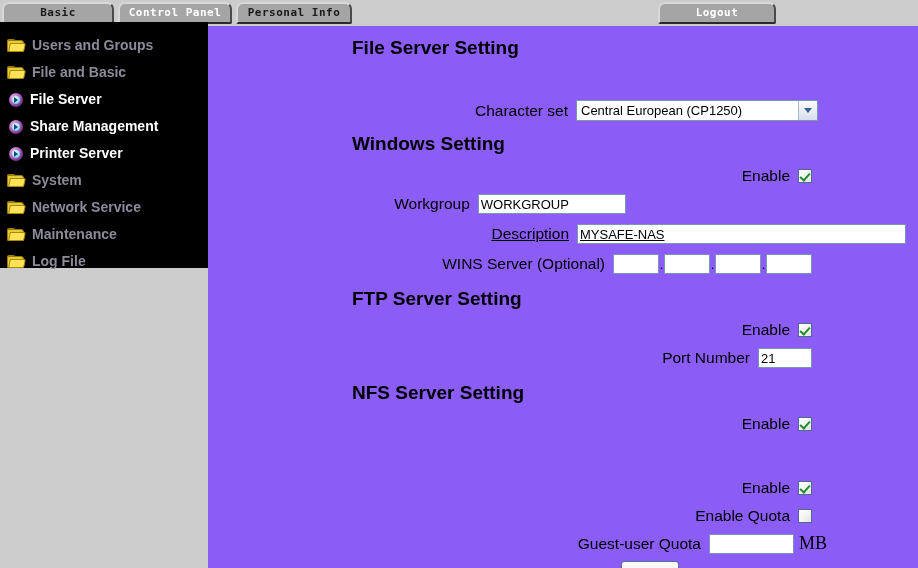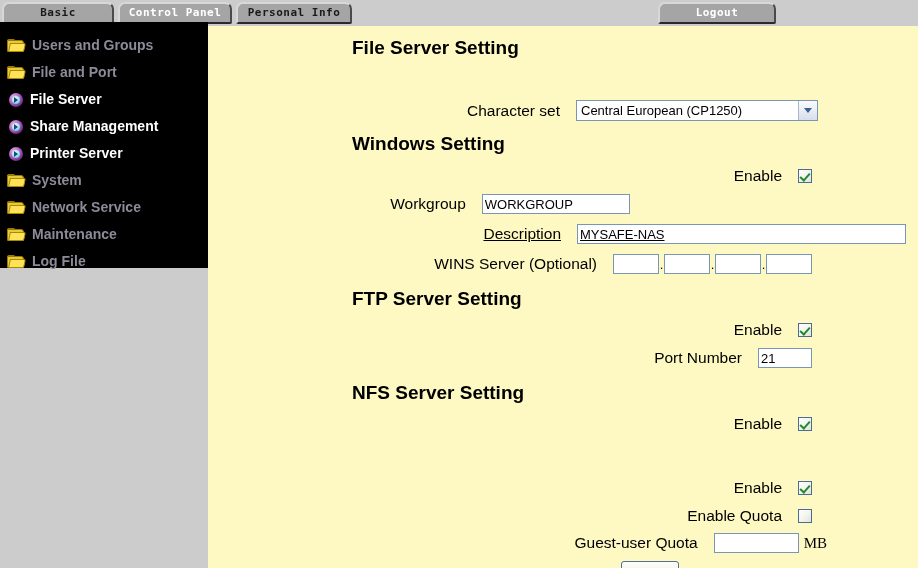--- a/index.html
+++ b/index.html
@@ -109,21 +109,21 @@
     width: 0; height: 0;
     border-left: 4px solid #1c4a66;
     border-top: 3px solid transparent;
     border-bottom: 3px solid transparent;
   }
 
   
   #content {
     position: absolute; left: 208px; top: 26px;
     width: 710px; height: 542px;
-    background: #fef9c3;
+    background: #8b5cf6;
   }
 
   h2.section {
     position: absolute;
     margin: 0;
     font-size: 19px;
     font-weight: bold;
     color: #000000;
     white-space: nowrap;
   }
@@ -131,21 +131,21 @@
   .row {
     position: absolute;
     display: flex;
     align-items: center;
   }
   .row .lbl {
     font-size: 15.5px;
     color: #000000;
     text-align: right;
     white-space: nowrap;
-    padding-right: 16px;
+    padding-right: 8px;
   }
 
   input.txt {
     border: 1px solid #7b95b5;
     background: #ffffff;
     font-family: "Liberation Sans", sans-serif;
     font-size: 13px;
     color: #000000;
     height: 20px;
     padding: 0 2px;
@@ -203,21 +203,21 @@
   .dot {
     font-size: 13px;
     color: #000;
     width: 5px;
     text-align: center;
     display: inline-block;
   }
 
   .unit {
     font-family: "Liberation Serif", serif;
-    font-size: 15px;
+    font-size: 18px;
     color: #000;
     margin-left: 5px;
   }
 
   button.savebtn {
     position: absolute;
     width: 58px; height: 22px;
     background: linear-gradient(to bottom,#fdfdfb 0%,#f4f4ef 45%,#e6e6df 100%);
     border: 1px solid #54708f;
     border-radius: 3px;
@@ -250,21 +250,21 @@
       </span>
     <span class="nav-label">Users and Groups</span>
   </div>
 
   <div class="nav-item folder">
     <span class="ico-folder">
         <i class="tab2"></i>
         <i class="back"></i>
         <i class="front"></i>
       </span>
-    <span class="nav-label">File and Port</span>
+    <span class="nav-label">File and Basic</span>
   </div>
 
   <div class="nav-item disc">
     <span class="ico-disc">
         <i class="ring"></i>
         <i class="core"></i>
         <i class="arrow"></i>
       </span>
     <span class="nav-label">File Server</span>
   </div>

